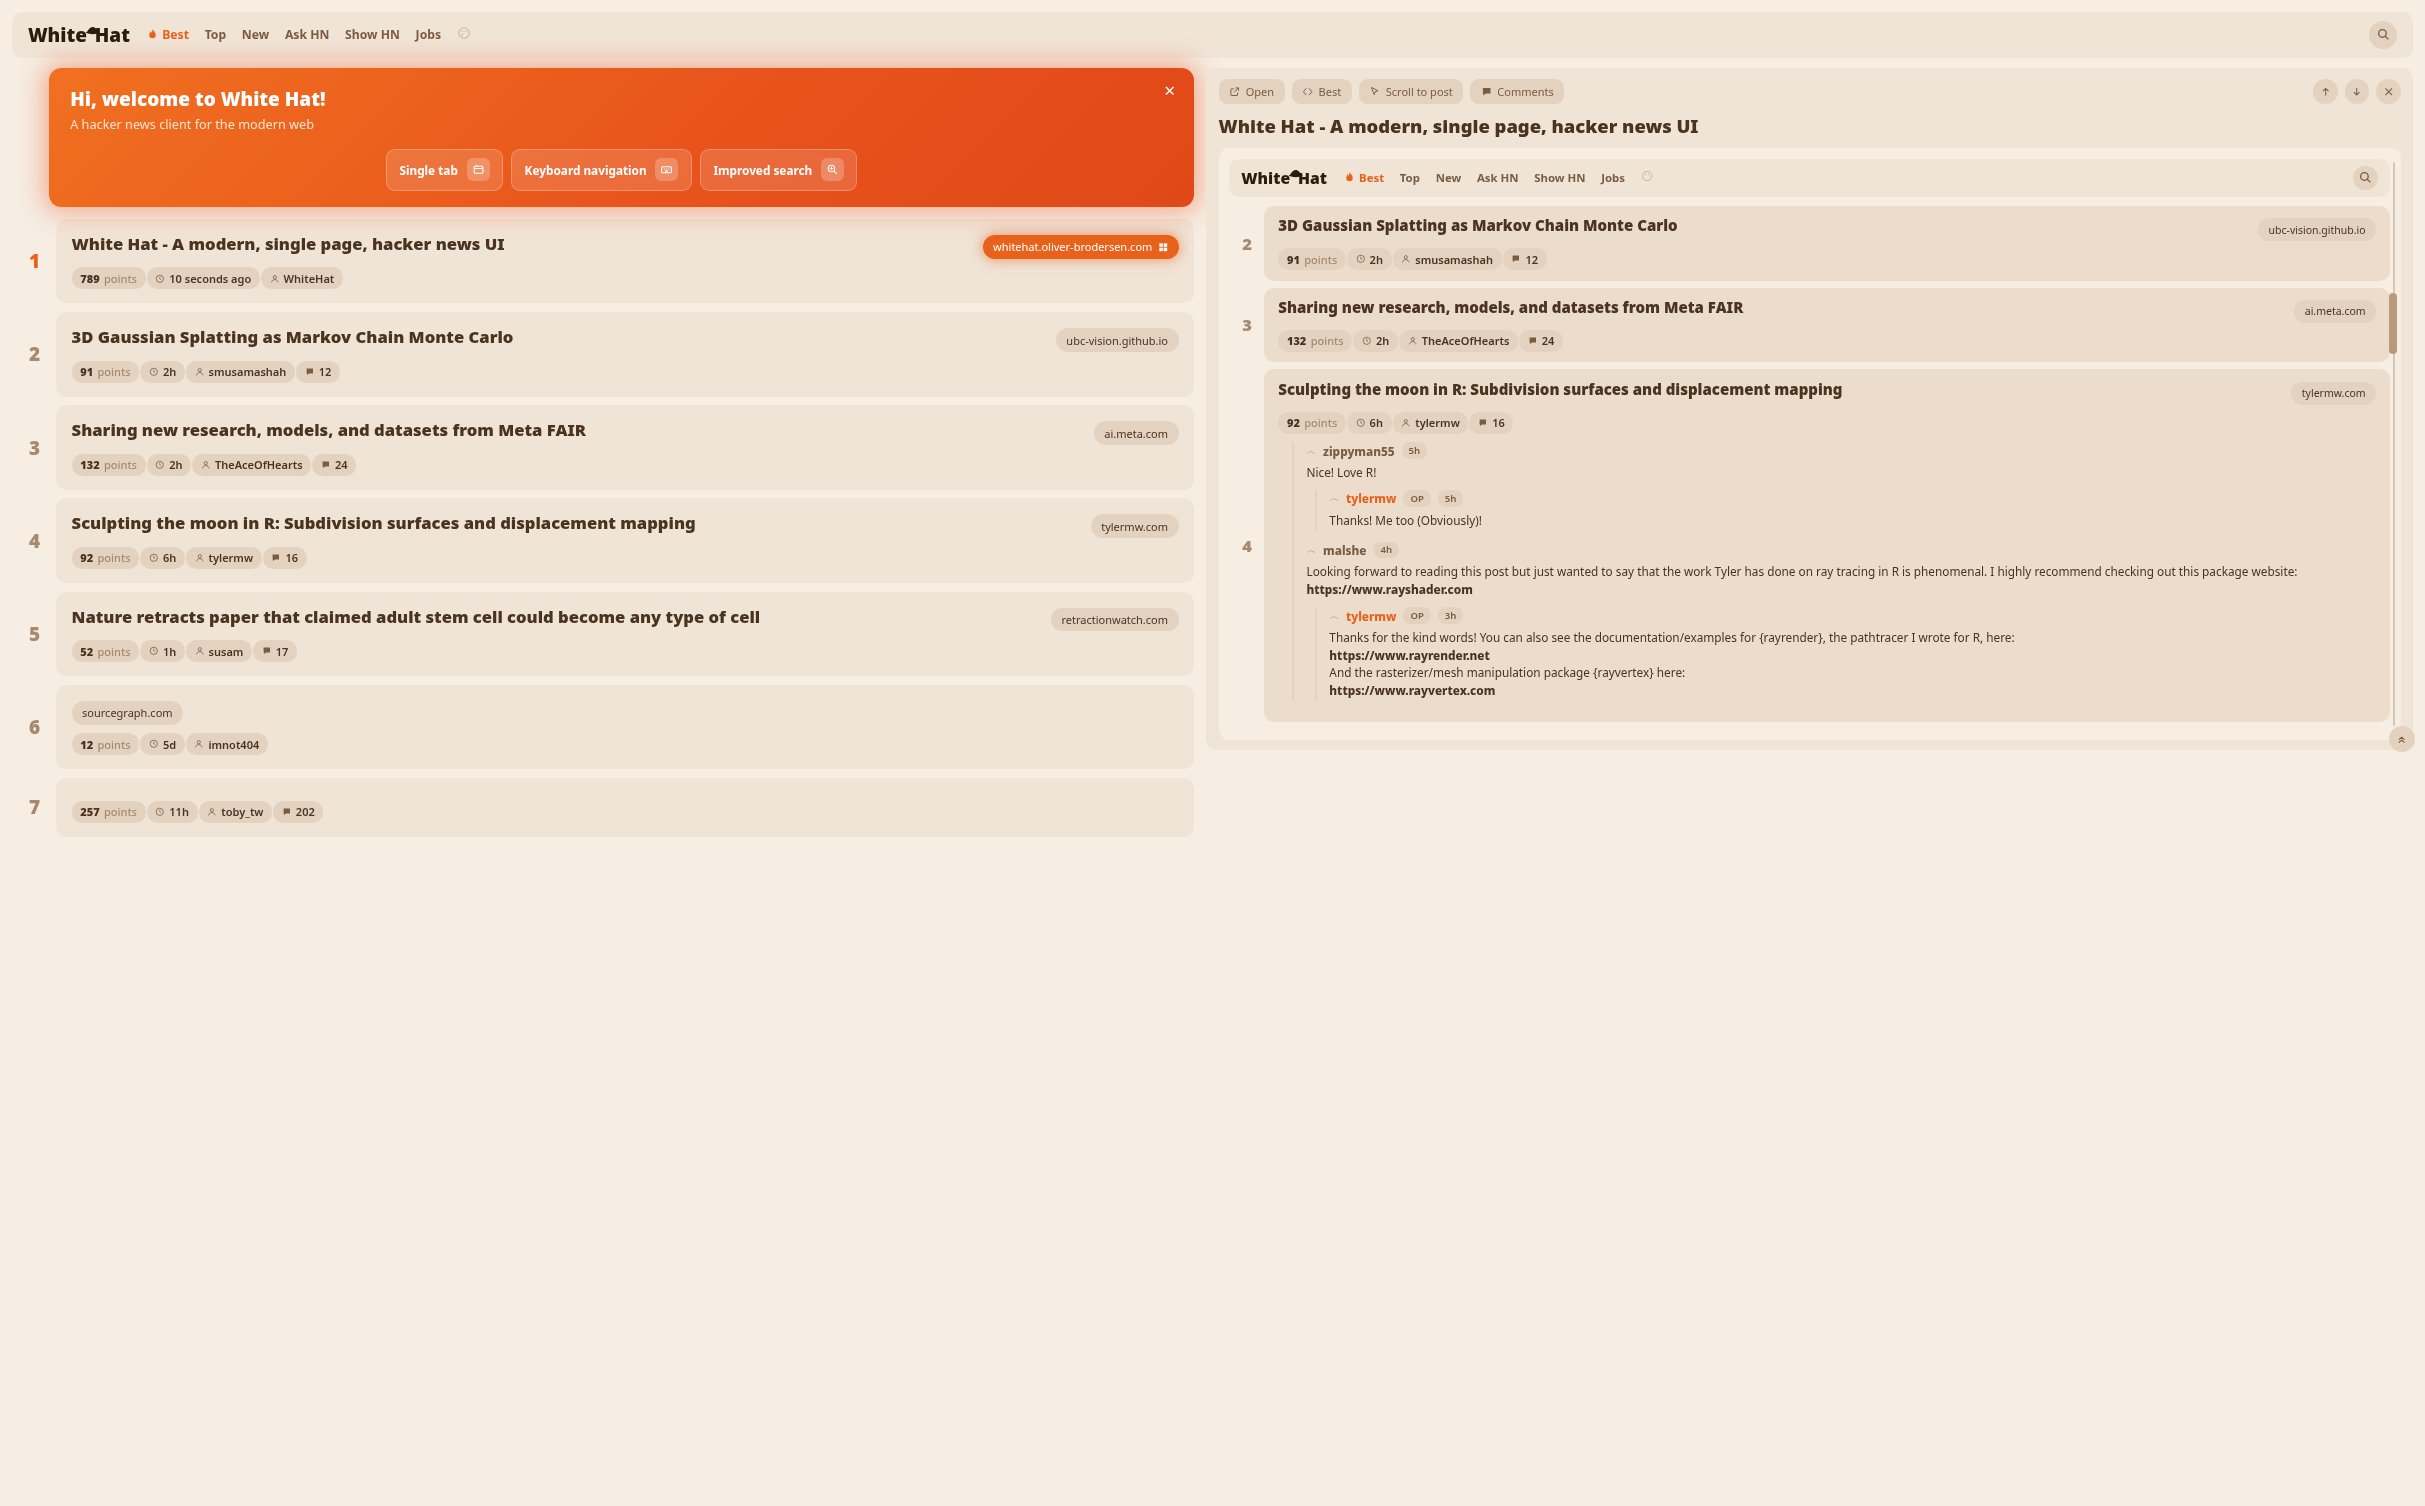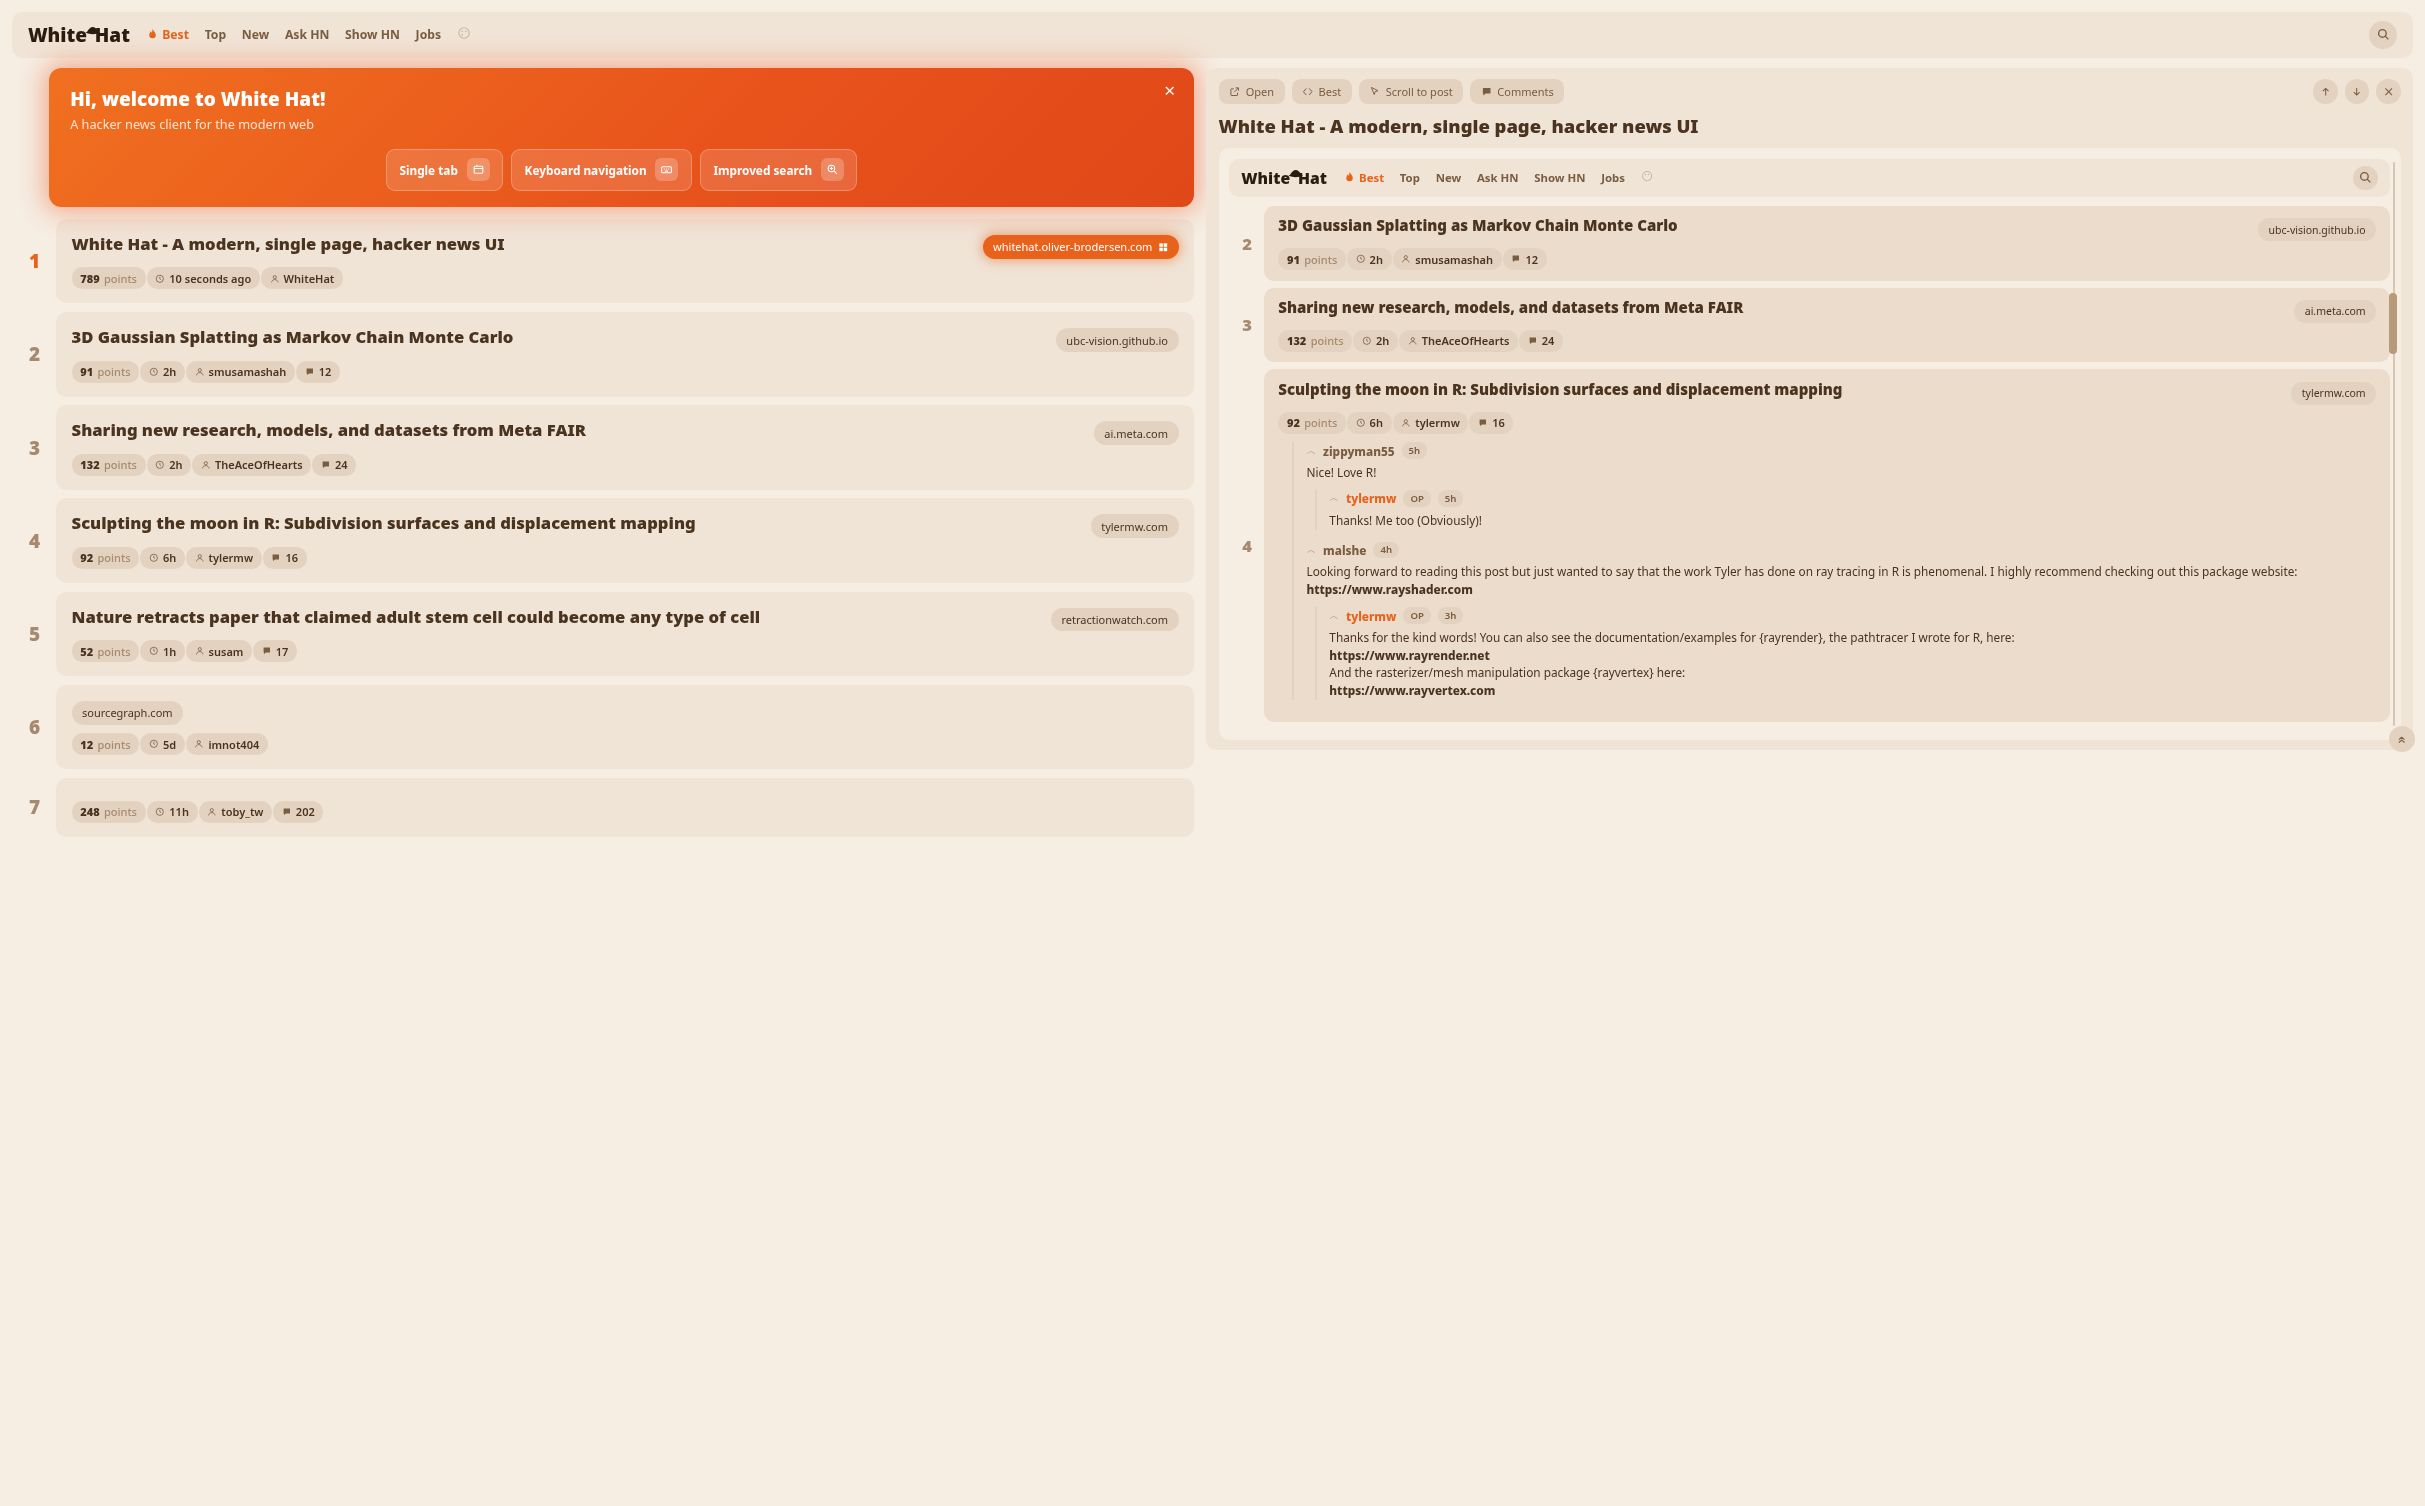--- a/index.html
+++ b/index.html
@@ -335,21 +335,21 @@
                   <path d="M4 21c0-4 4-7 8-7s8 3 8 7"></path>
                 </svg>imnot404</span>
             </div>
           </div>
         </div>
         <div class="story">
           <div class="rank">7</div>
           <div class="card">
             <div class="chips">
               <span class="chip">
-                <b>248</b> 
+                <b>257</b> 
                 <span class="lt">points</span>
               </span>
               <span class="chip"><svg viewBox="0 0 24 24">
                   <circle cx="12" cy="12" r="9"></circle>
                   <path d="M12 7v5l3 2"></path>
                 </svg>11h</span>
               <span class="chip"><svg viewBox="0 0 24 24">
                   <circle cx="12" cy="8" r="4"></circle>
                   <path d="M4 21c0-4 4-7 8-7s8 3 8 7"></path>
                 </svg>toby_tw</span>

